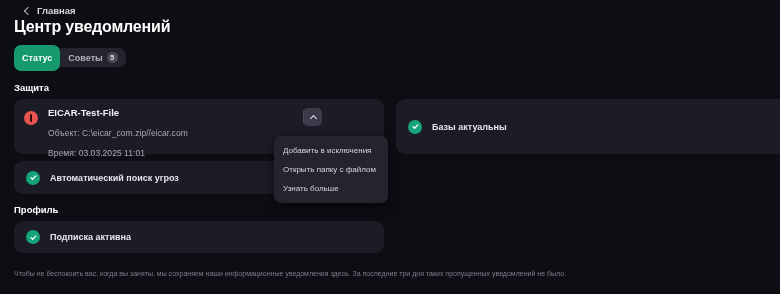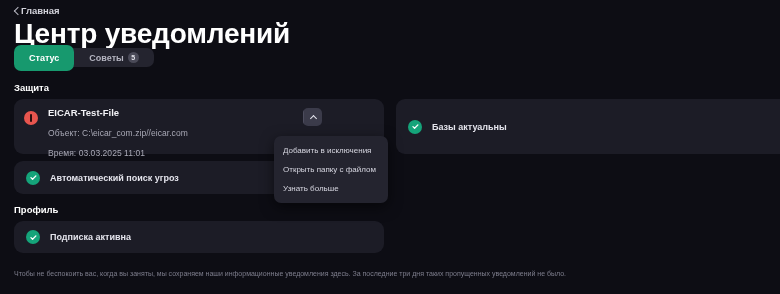--- a/index.html
+++ b/index.html
@@ -14,23 +14,24 @@
     background: #0d0d14;
     font-family: "Liberation Sans", sans-serif;
     color: #e8e8ee;
     position: relative;
   }
 
   
   .breadcrumb {
     position: absolute;
     top: 5px;
-    left: 15px;
-    display: flex;
-    align-items: center;
+    left: 25px;
+    display: flex;
+    align-items: center;
+    gap: 6px;
     font-size: 9.5px;
     font-weight: bold;
     color: #d2d2da;
     cursor: pointer;
   }
   .breadcrumb .chev {
     display: inline-block;
     width: 6px;
     height: 6px;
     border-left: 1.4px solid #b9b9c4;
@@ -38,21 +39,21 @@
     transform: rotate(45deg);
     position: relative;
     top: 0px;
   }
 
   
   .page-title {
     position: absolute;
     top: 18px;
     left: 14px;
-    font-size: 28px;
+    font-size: 16px;
     font-weight: bold;
     letter-spacing: -0.2px;
     color: #ffffff;
   }
 
   
   .tabbar {
     position: absolute;
     top: 48px;
     left: 14px;
@@ -61,21 +62,21 @@
     background: #24242f;
     border-radius: 7px;
     padding: 0;
     height: 19px;
   }
   .tab {
     height: 26px;
     display: flex;
     align-items: center;
     gap: 4px;
-    padding: 0 15px;
+    padding: 0 8px;
     font-size: 9px;
     font-weight: bold;
     color: #b4b4c0;
     border-radius: 7px;
     cursor: pointer;
     white-space: nowrap;
   }
   .tab.active {
     background: #17996e;
     color: #ffffff;

